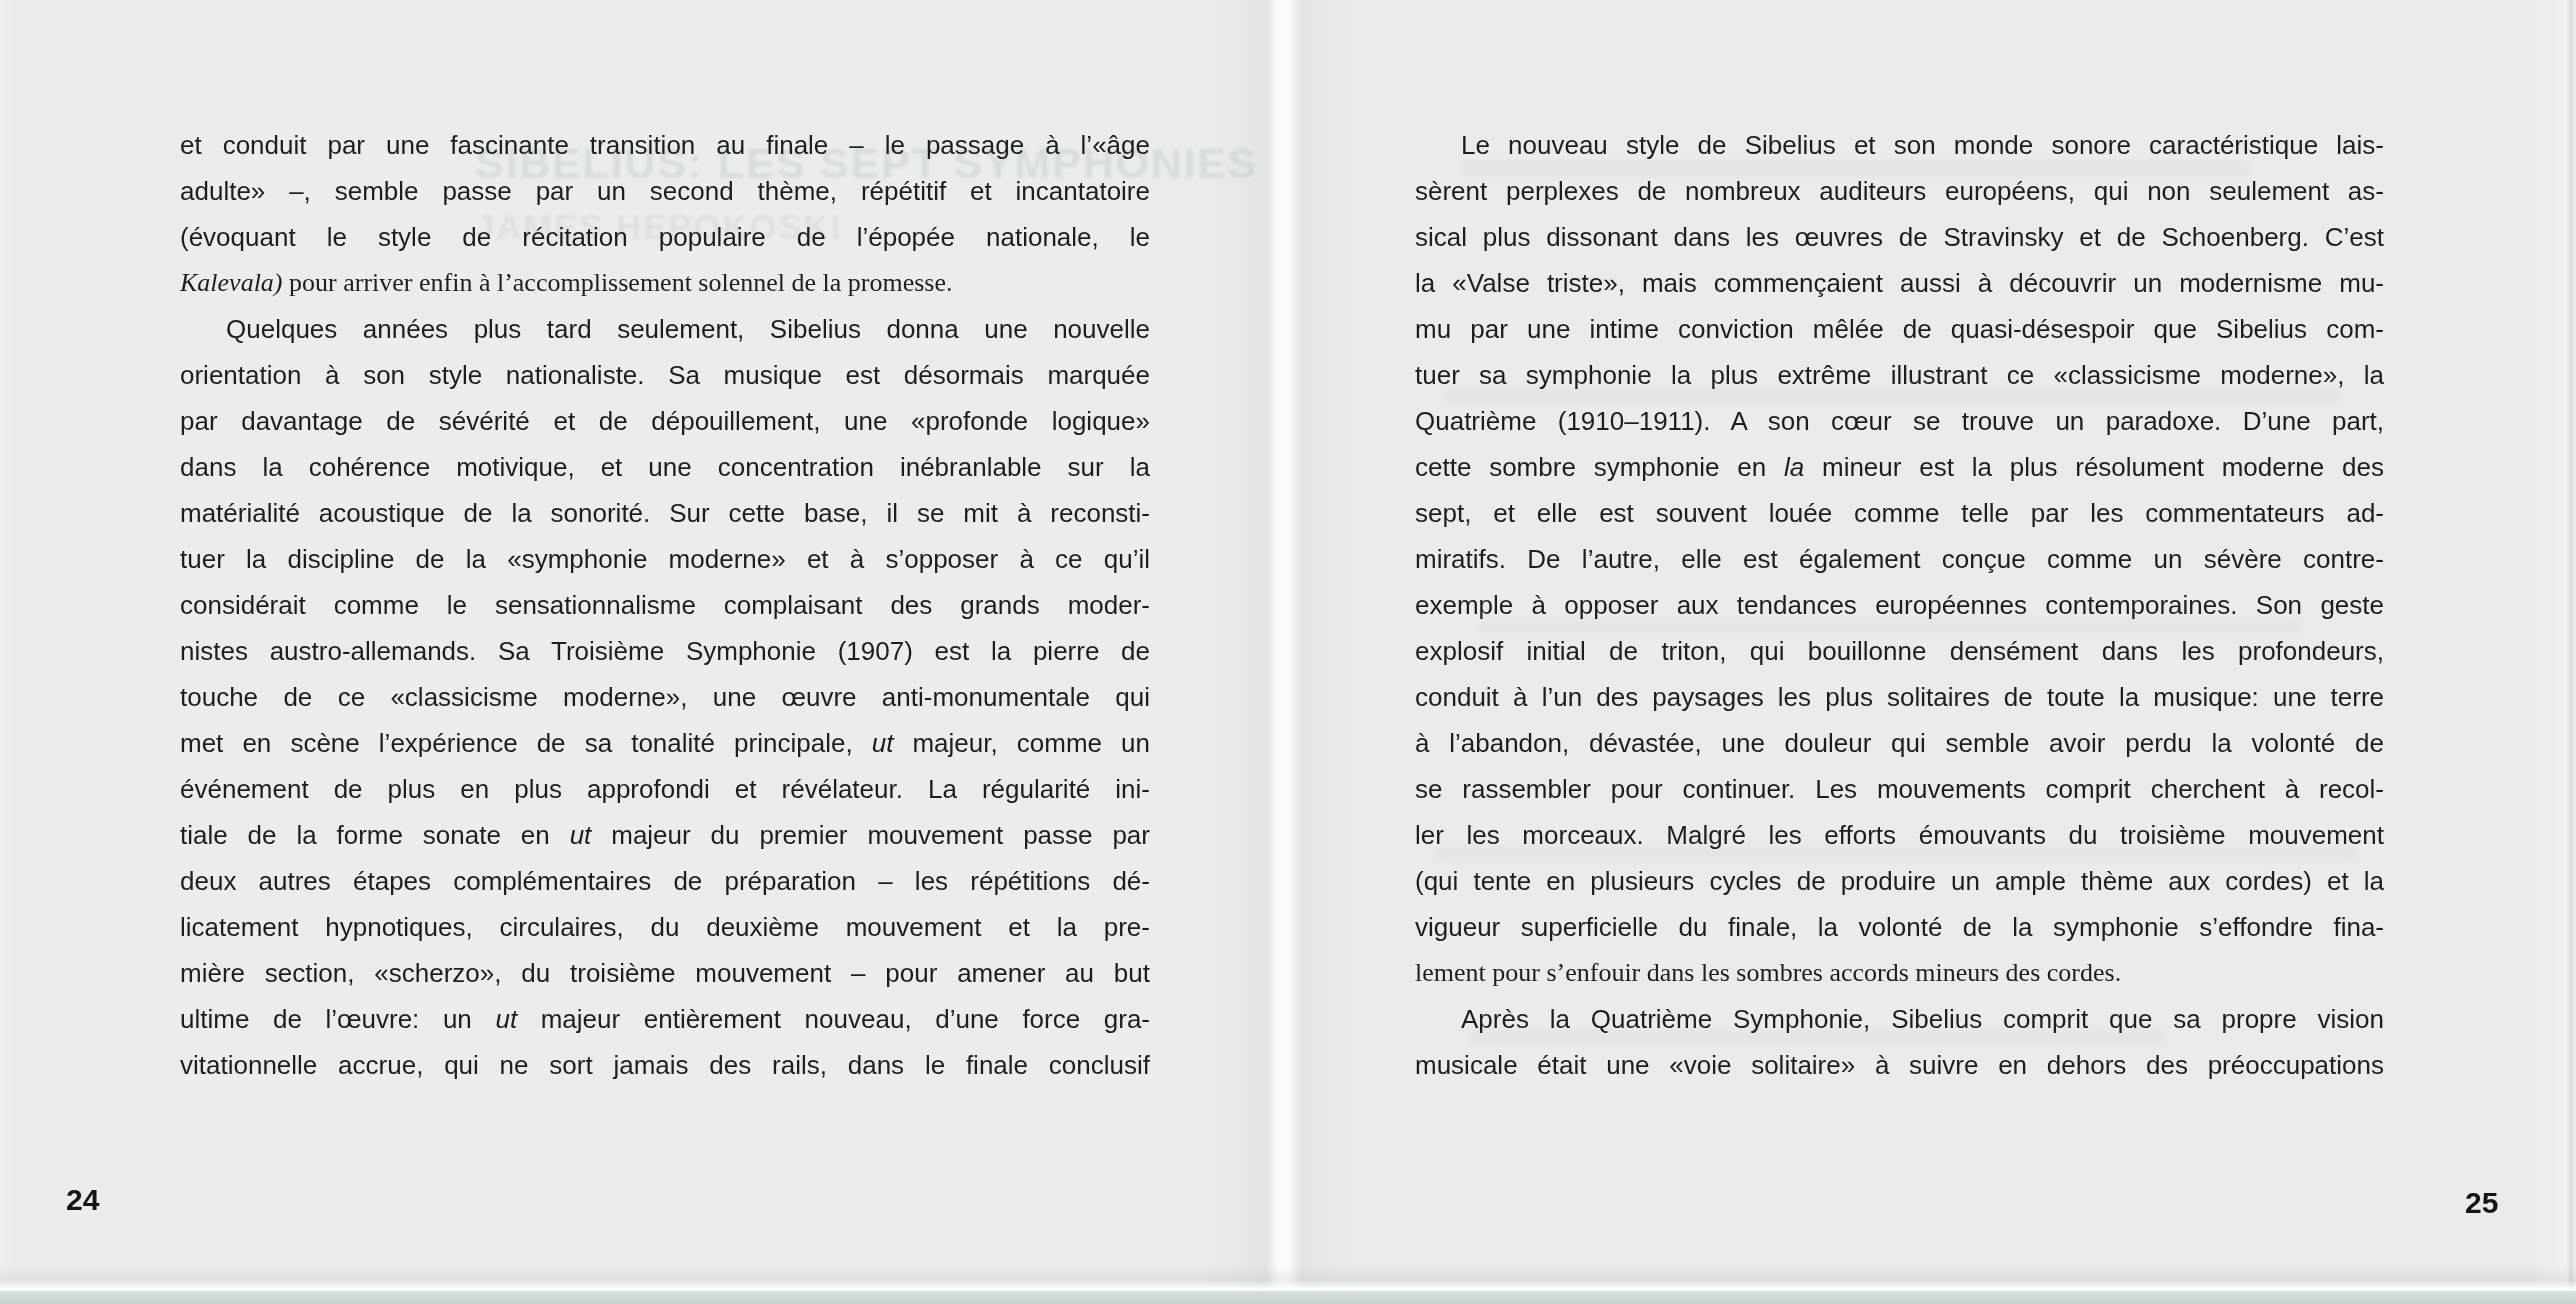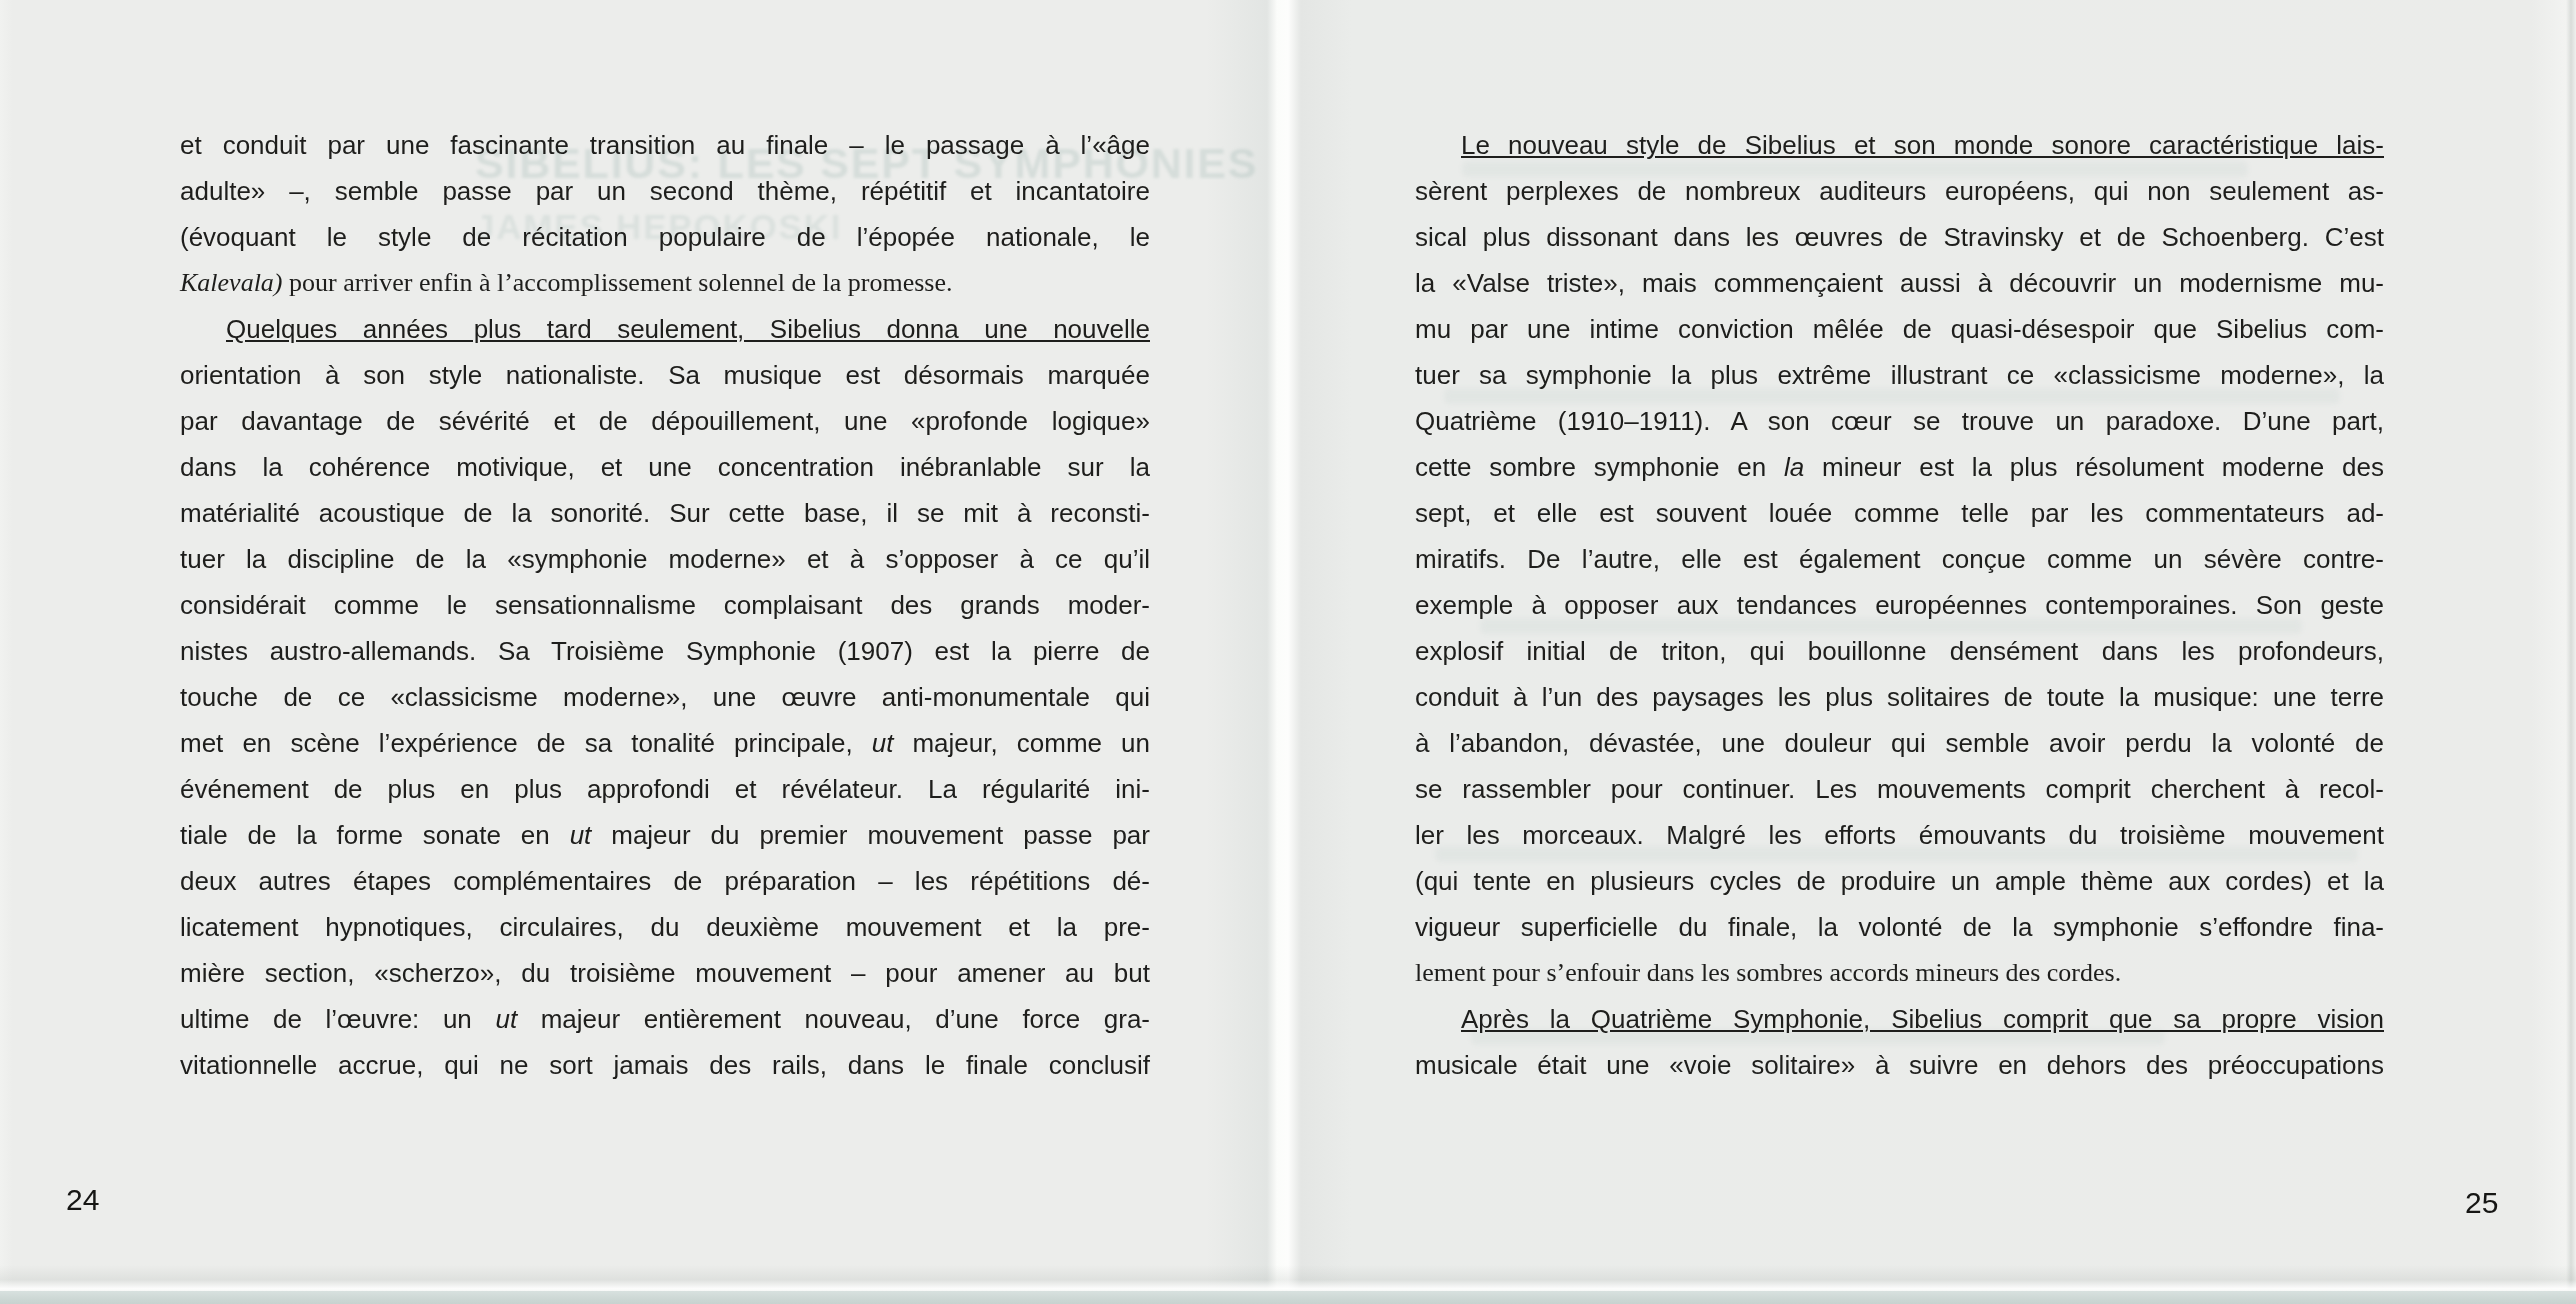--- a/index.html
+++ b/index.html
@@ -66,26 +66,26 @@
   }
   .textblock .line {
     height: 46px;
     line-height: 46px;
     font-size: 26px;
     text-align: justify;
     text-align-last: justify;
     white-space: normal;
     overflow: visible;
   }
-  .textblock .line.indent { text-indent: 46px; text-decoration: underline; }
+  .textblock .line.indent { text-indent: 46px; }
   .textblock .line.para-end { text-align-last: left; font-family: Liberation Serif, serif; }
   .pagenum {
     position: absolute;
     font-size: 30px;
-    font-weight: normal;
+    font-weight: bold;
     color: #161614;
     line-height: 1;
   }
 </style>
 </head>
 <body>
 
 <div class="scene">
 
   <div class="paper"></div>

